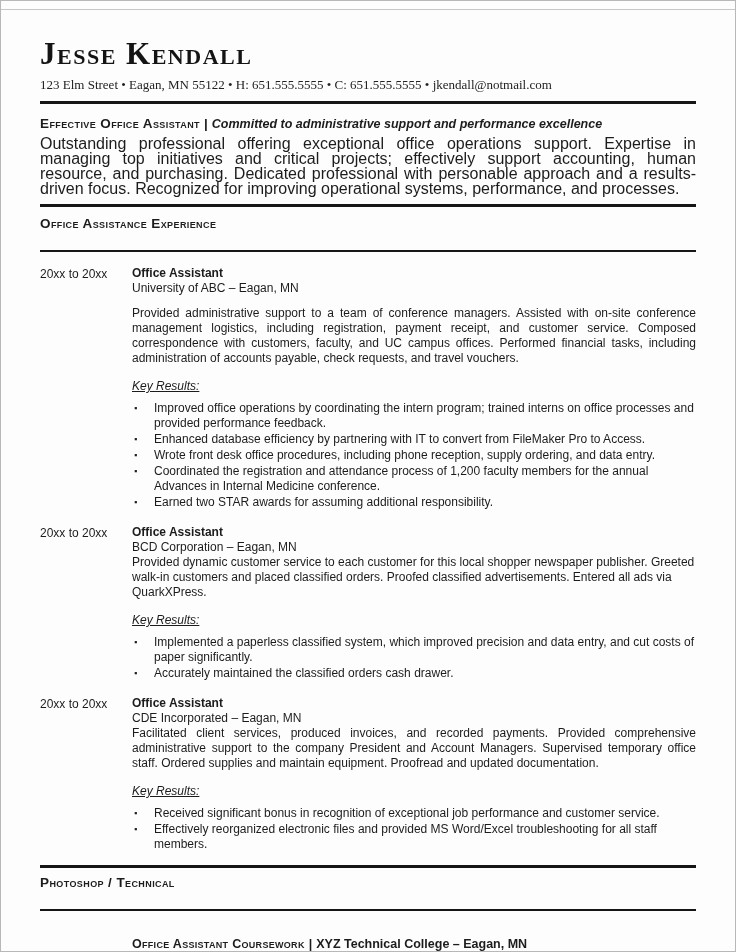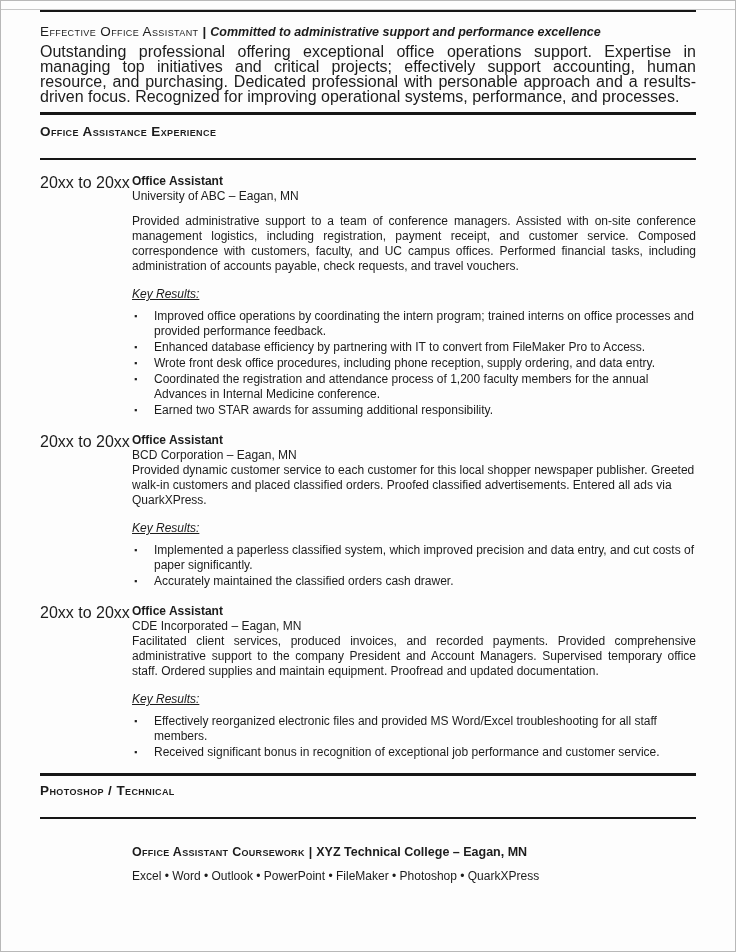--- a/index.html
+++ b/index.html
@@ -38,21 +38,21 @@
     line-height:16px;
     margin-top:6px;
     color:#222;
   }
   .rule-thick { height:3px; background:#161616; margin-top:8px; }
   
   .headline { margin-top:11px; }
   .headline-line { font-size:13.5px; line-height:17px; }
   .headline-title {
     font-variant:small-caps;
-    font-weight:normal;
+    font-weight:bold;
     letter-spacing:0.4px;
   }
   .headline-sep { font-weight:bold; margin:0 4px; }
   .headline-tagline { font-weight:bold; font-style:italic; font-size:12.5px; }
   .summary {
     margin-top:3px;
     font-size:16px;
     line-height:15px;
     text-align:justify;
   }
@@ -66,21 +66,21 @@
     letter-spacing:0.4px;
     padding-bottom:18px;
     border-bottom:2px solid #161616;
   }
   
   .job {
     margin-top:14px;
     display:grid;
     grid-template-columns:92px 1fr;
   }
-  .job-dates { font-size:16px; line-height:15px; padding-top:1px; }
+  .job-dates { font-size:12px; line-height:15px; padding-top:1px; }
   .job-title { font-size:12px; line-height:15px; font-weight:bold; }
   .job-company { font-size:12px; line-height:15px; }
   .job-desc {
     font-size:12px; line-height:15px;
     text-align:justify;
   }
   .job-desc.gap-top { margin-top:10px; }
   .job-desc.no-justify { text-align:left; }
   .key-results {
     margin-top:13px;
@@ -110,20 +110,24 @@
   .edu-coursework { font-variant:small-caps; letter-spacing:0.3px; }
   .edu-sep { margin:0 4px; }
   .skills { margin-top:8px; font-size:12px; line-height:16px; }
 </style>
 </head>
 <body>
 
 <div class="page">
   <div class="scan-line"></div>
 
+  <header class="header">
+    <h1 class="name">Jesse Kendall</h1>
+    <div class="contact">123 Elm Street • Eagan, MN 55122 • H: 651.555.5555 • C: 651.555.5555 • jkendall@notmail.com</div>
+  </header>
 
   <div class="rule-thick"></div>
 
   <section class="headline">
     <div class="headline-line">
       <span class="headline-title">Effective Office Assistant</span><span class="headline-sep">|</span><span class="headline-tagline">Committed to administrative support and performance excellence</span>
     </div>
     <p class="summary">Outstanding professional offering exceptional office operations support. Expertise in managing top initiatives and critical projects; effectively support accounting, human resource, and purchasing. Dedicated professional with personable approach and a results-driven focus. Recognized for improving operational systems, performance, and processes.</p>
   </section>
 
@@ -179,24 +183,24 @@
 
     <div class="job">
       <div class="job-dates">20xx to 20xx</div>
       <div class="job-body">
         <div class="job-title">Office Assistant</div>
         <div class="job-company">CDE Incorporated – Eagan, MN</div>
         <p class="job-desc">Facilitated client services, produced invoices, and recorded payments. Provided comprehensive administrative support to the company President and Account Managers. Supervised temporary office staff. Ordered supplies and maintain equipment. Proofread and updated documentation.</p>
         <div class="key-results">Key Results:</div>
         <ul class="bullets">
           <li class="bullet-item">
+              <span>Received significant bonus in recognition of exceptional job performance and customer service.</span>
+            </li>
+          <li class="bullet-item">
               <span>Effectively reorganized electronic files and provided MS Word/Excel troubleshooting for all staff members.</span>
-            </li>
-          <li class="bullet-item">
-              <span>Received significant bonus in recognition of exceptional job performance and customer service.</span>
             </li>
         </ul>
       </div>
     </div>
   </section>
 
   <div class="rule-thick edu-rule"></div>
 
   <section>
     <h2 class="section-heading edu-heading">Photoshop / Technical</h2>

